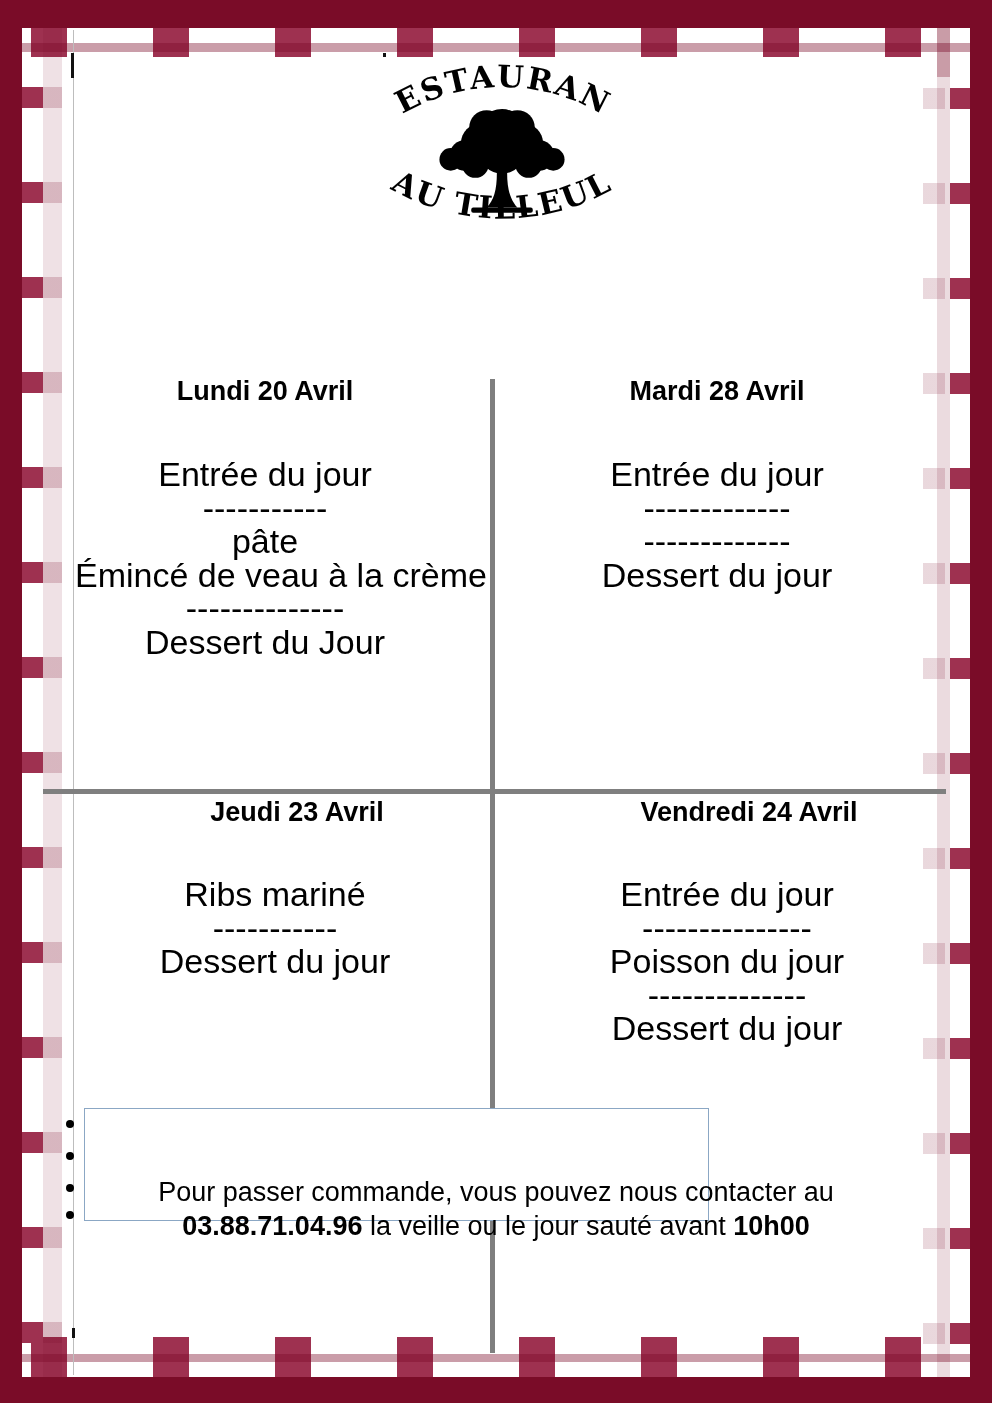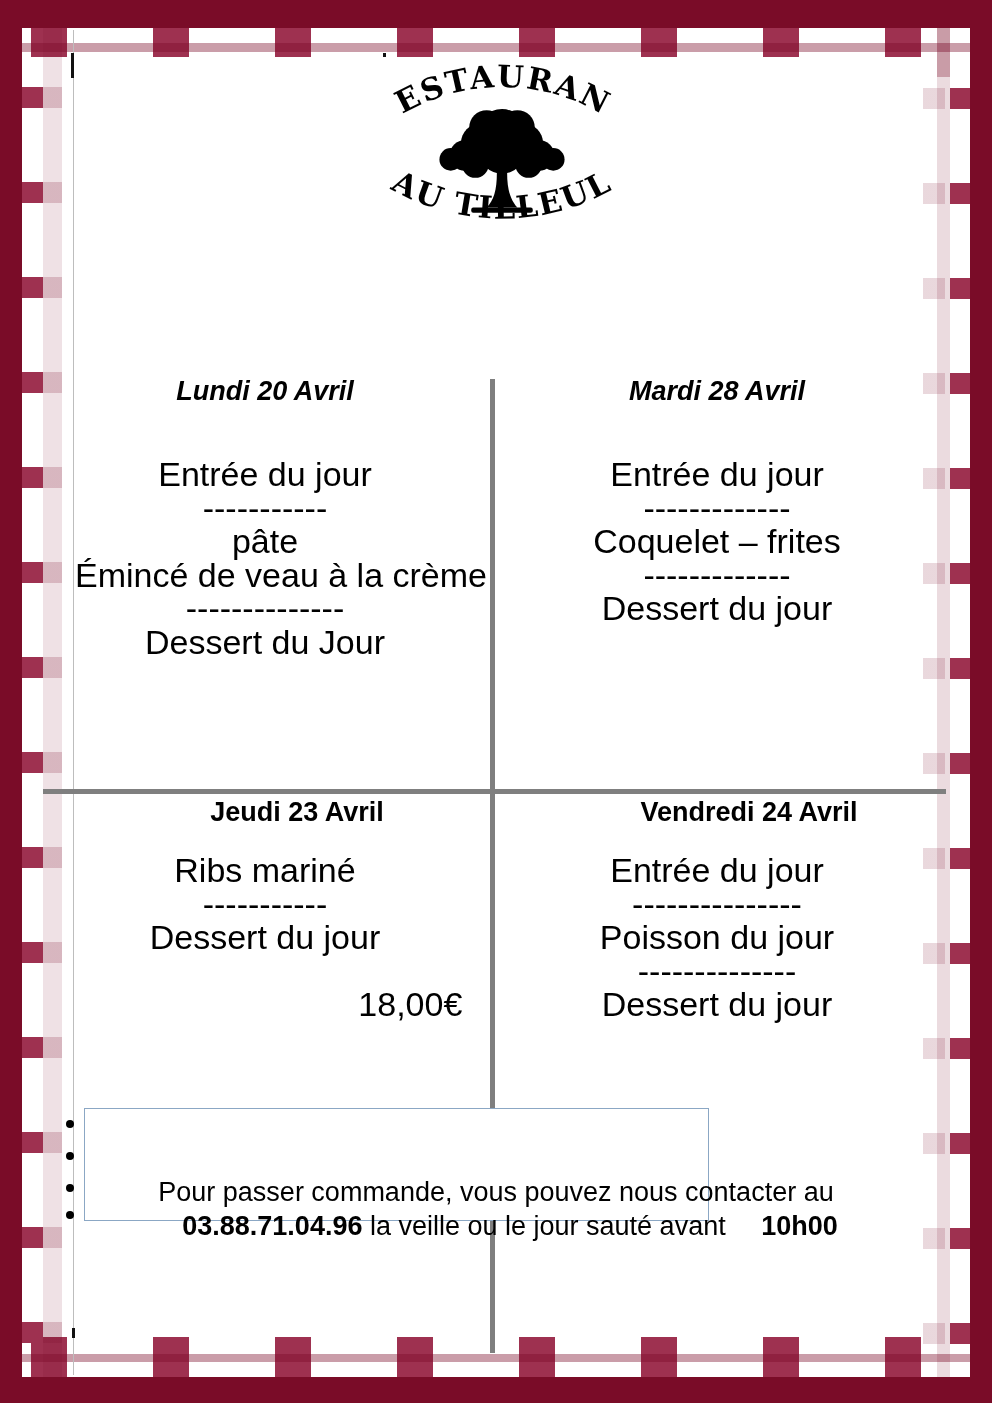--- a/index.html
+++ b/index.html
@@ -45,36 +45,36 @@
   .title .tline{display:inline-block;white-space:pre;font-weight:bold;font-size:52px;
     letter-spacing:-1px;transform:scaleX(.66);transform-origin:center top;}
 
   
   .div-v{position:absolute;left:490px;top:379px;width:5px;height:974px;background:#7f7f7f;}
   .div-h{position:absolute;left:43px;top:789px;width:903px;height:4.5px;background:#7f7f7f;}
 
   
   .q{position:absolute;width:380px;text-align:center;}
   .q.colL{left:75px;} .q.colR{left:527px;}
-  .q.hdrRow1{top:376px;font-style:italic;} .q.hdrRow2{top:797px;padding-left:32px;}
-  .q.bodyRow1{top:458px;} .q.bodyRow2{top:854px;}
+  .q.hdrRow1{top:376px;} .q.hdrRow2{top:797px;padding-left:32px;}
+  .q.bodyRow1{top:458px;} .q.bodyRow2{top:878px;padding-left:10px;}
   .day-hdr{font-weight:bold;font-size:27px;}
   .line{font-size:34px;line-height:33.6px;white-space:pre;}
   .price-line .price{display:inline-block;transform:translateX(117px);}
 
   
   .note-box{position:absolute;left:84px;top:1108px;width:623px;height:111px;
     background:#fff;border:1.5px solid #8ba7c4;z-index:3;}
   .bullet{position:absolute;left:66px;width:8px;height:8px;border-radius:50%;background:#000;z-index:3;}
   .bullet.b1{top:1120px;} .bullet.b2{top:1152px;} .bullet.b3{top:1184px;} .bullet.b4{top:1211px;}
 
   
   .footer{position:absolute;left:40px;right:40px;top:1176px;text-align:center;
     font-size:27px;line-height:33.5px;z-index:4;}
-  .footer b{font-weight:bold;margin-left:28px;}
+  .footer b{font-weight:bold;}
 </style>
 </head>
 <body>
 
 <div class="page">
 
   <div class="bd bd-top-solid"></div>
   <div class="bd bd-bot-solid"></div>
   <div class="bd bd-left-solid"></div>
   <div class="bd bd-right-solid"></div>
@@ -133,33 +133,29 @@
     <div class="line">pâte</div>
     <div class="line">Émincé de veau à la crème</div>
     <div class="line">--------------</div>
     <div class="line">Dessert du Jour</div>
   </div>
 
   <div class="q colR hdrRow1 day-hdr">Mardi 28 Avril</div>
   <div class="q colR bodyRow1">
     <div class="line">Entrée du jour</div>
     <div class="line">-------------</div>
-    <div class="line">Coquelet – frites</div>
     <div class="line">-------------</div>
     <div class="line">Dessert du jour</div>
   </div>
 
   <div class="q colL hdrRow2 day-hdr">Jeudi 23 Avril</div>
   <div class="q colL bodyRow2">
     <div class="line">Ribs mariné</div>
     <div class="line">-----------</div>
     <div class="line">Dessert du jour</div>
-    <div class="line price-line">
-      <span class="price">18,00€</span>
-    </div>
   </div>
 
   <div class="q colR hdrRow2 day-hdr">Vendredi 24 Avril</div>
   <div class="q colR bodyRow2">
     <div class="line">Entrée du jour</div>
     <div class="line">---------------</div>
     <div class="line">Poisson du jour</div>
     <div class="line">--------------</div>
     <div class="line">Dessert du jour</div>
   </div>

